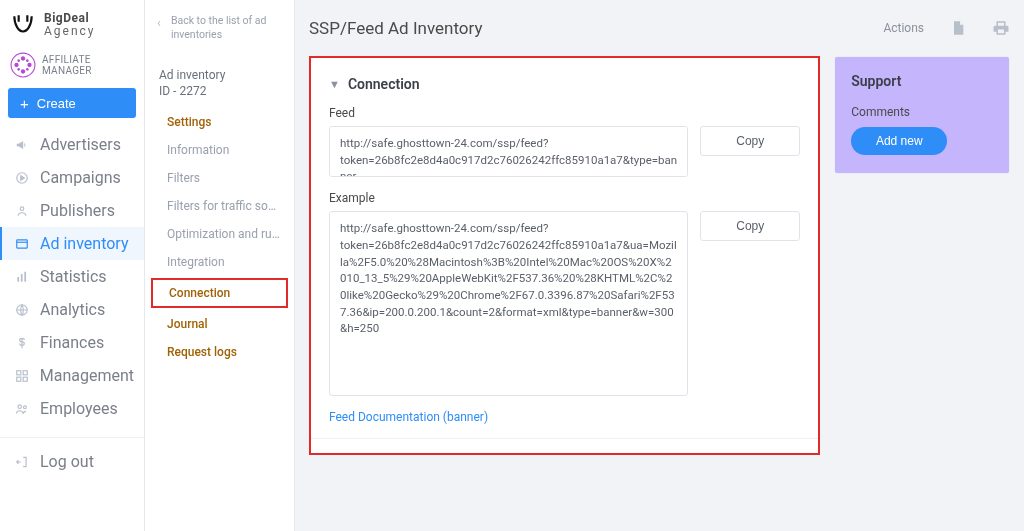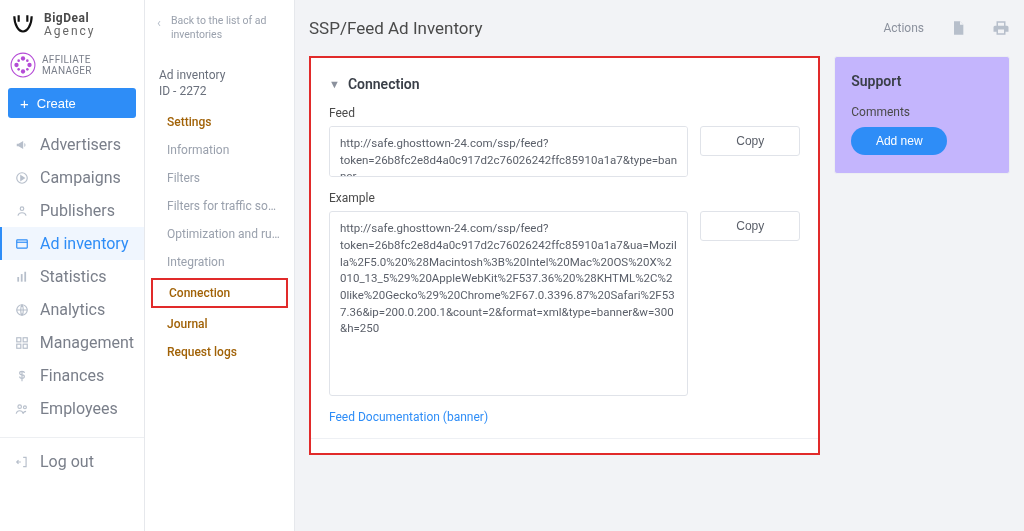--- a/index.html
+++ b/index.html
@@ -263,35 +263,35 @@
         <svg width="14" height="14" viewBox="0 0 24 24" fill="none" stroke="currentColor" stroke-width="2">
             <circle cx="12" cy="12" r="9"></circle>
             <path d="M3 12h18M12 3c3 3 3 15 0 18M12 3c-3 3-3 15 0 18"></path>
           </svg>
       </span>
       <span>Analytics</span>
     </div>
     <div class="nav-item">
       <span class="nav-icon">
         <svg width="14" height="14" viewBox="0 0 24 24" fill="none" stroke="currentColor" stroke-width="2">
+            <path d="M12 3v18M16 7c0-2-2-3-4-3s-4 1-4 3 2 3 4 3 4 1 4 3-2 3-4 3-4-1-4-3"></path>
+          </svg>
+      </span>
+      <span>Finances</span>
+    </div>
+    <div class="nav-item">
+      <span class="nav-icon">
+        <svg width="14" height="14" viewBox="0 0 24 24" fill="none" stroke="currentColor" stroke-width="2">
             <rect x="3" y="3" width="7" height="7"></rect>
             <rect x="14" y="3" width="7" height="7"></rect>
             <rect x="3" y="14" width="7" height="7"></rect>
             <rect x="14" y="14" width="7" height="7"></rect>
           </svg>
       </span>
       <span>Management</span>
-    </div>
-    <div class="nav-item">
-      <span class="nav-icon">
-        <svg width="14" height="14" viewBox="0 0 24 24" fill="none" stroke="currentColor" stroke-width="2">
-            <path d="M12 3v18M16 7c0-2-2-3-4-3s-4 1-4 3 2 3 4 3 4 1 4 3-2 3-4 3-4-1-4-3"></path>
-          </svg>
-      </span>
-      <span>Finances</span>
     </div>
     <div class="nav-item">
       <span class="nav-icon">
         <svg width="14" height="14" viewBox="0 0 24 24" fill="none" stroke="currentColor" stroke-width="2">
             <circle cx="8" cy="8" r="3"></circle>
             <circle cx="17" cy="9" r="2.5"></circle>
             <path d="M2 20c1-4 4-5 6-5s5 1 6 5M14 20c.5-3 3-4 5-4"></path>
           </svg>
       </span>
       <span>Employees</span>

